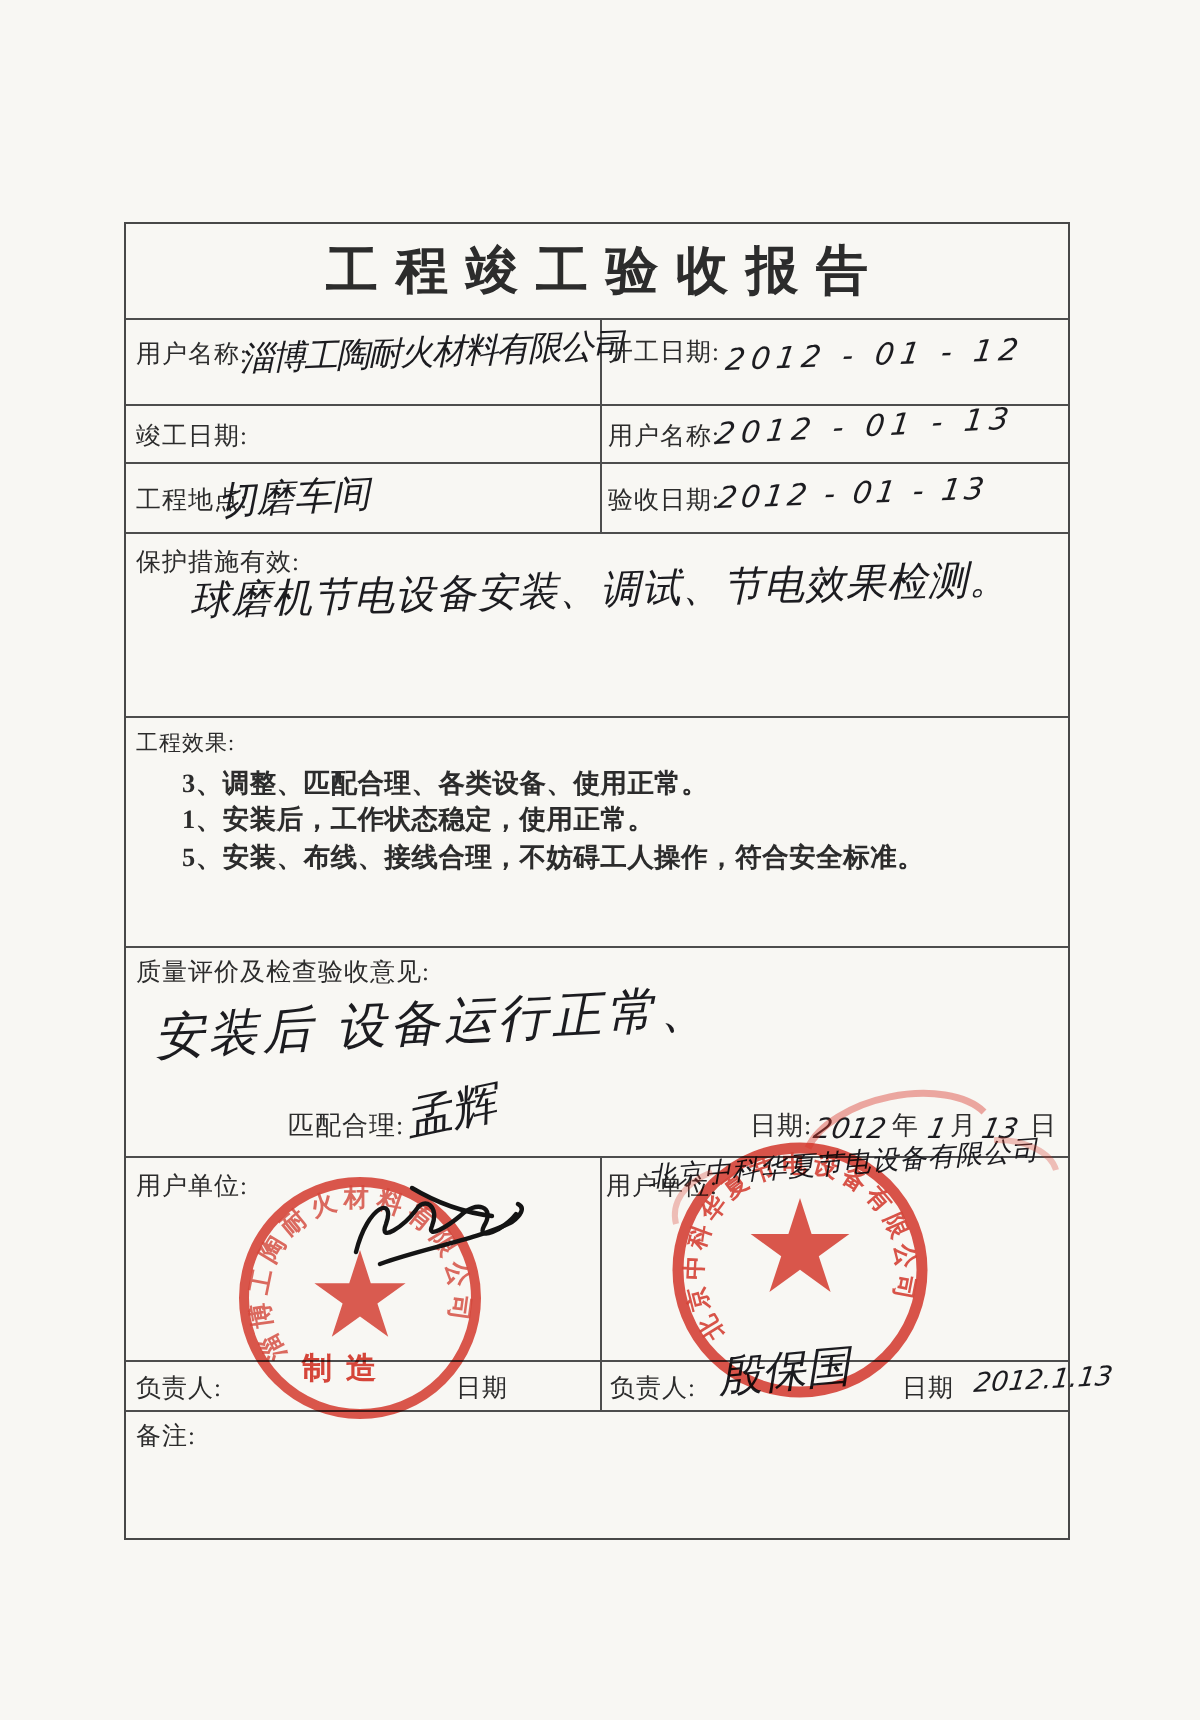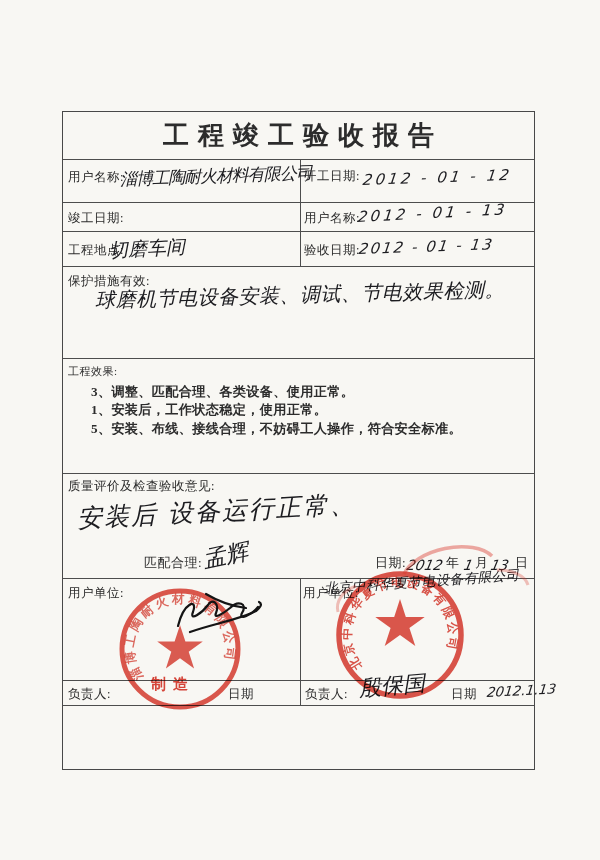--- a/index.html
+++ b/index.html
@@ -96,20 +96,23 @@
   <div class="row r8">
     <span class="split"></span>
     <span class="lbl" style="left:5px;top:5px">负责人:</span>
     <span class="lbl" style="left:165px;top:5px">日期</span>
     <span class="lbl" style="left:242px;top:5px">负责人:</span>
     <span class="hw" style="left:296px;top:-7px;font-size:22px;transform:rotate(-5deg)">殷保国</span>
     <span class="lbl" style="left:388px;top:5px">日期</span>
     <span class="hw" style="left:424px;top:3px;font-size:13.5px;transform:skew(-10deg) rotate(-3deg)">2012.1.13</span>
   </div>
 
+  <div class="row r9">
+    <span class="lbl" style="left:5px;top:4px">备注:</span>
+  </div>
 
 </div>
 
 <svg class="seal" style="left:117px;top:585px" width="128" height="130" viewBox="0 0 128 130">
   <circle cx="63" cy="64" r="58" fill="none" stroke="#d8372b" stroke-width="5" opacity=".9"></circle>
   <path id="ringL" d="M27.8,93.6 A46,46 0 1 1 98.2,93.6" fill="none"></path>
   <text font-size="12.5" font-weight="bold" fill="#d8372b" letter-spacing="3.2" opacity=".8">
     <textPath href="#ringL" startOffset="2">淄博工陶耐火材料有限公司</textPath>
   </text>
   <polygon fill="#d8372b" opacity=".88" points="63,40 68.4,56.6 85.8,56.6 71.7,66.8 77.1,83.4 63,73.2 48.9,83.4 54.3,66.8 40.2,56.6 57.6,56.6"></polygon>

